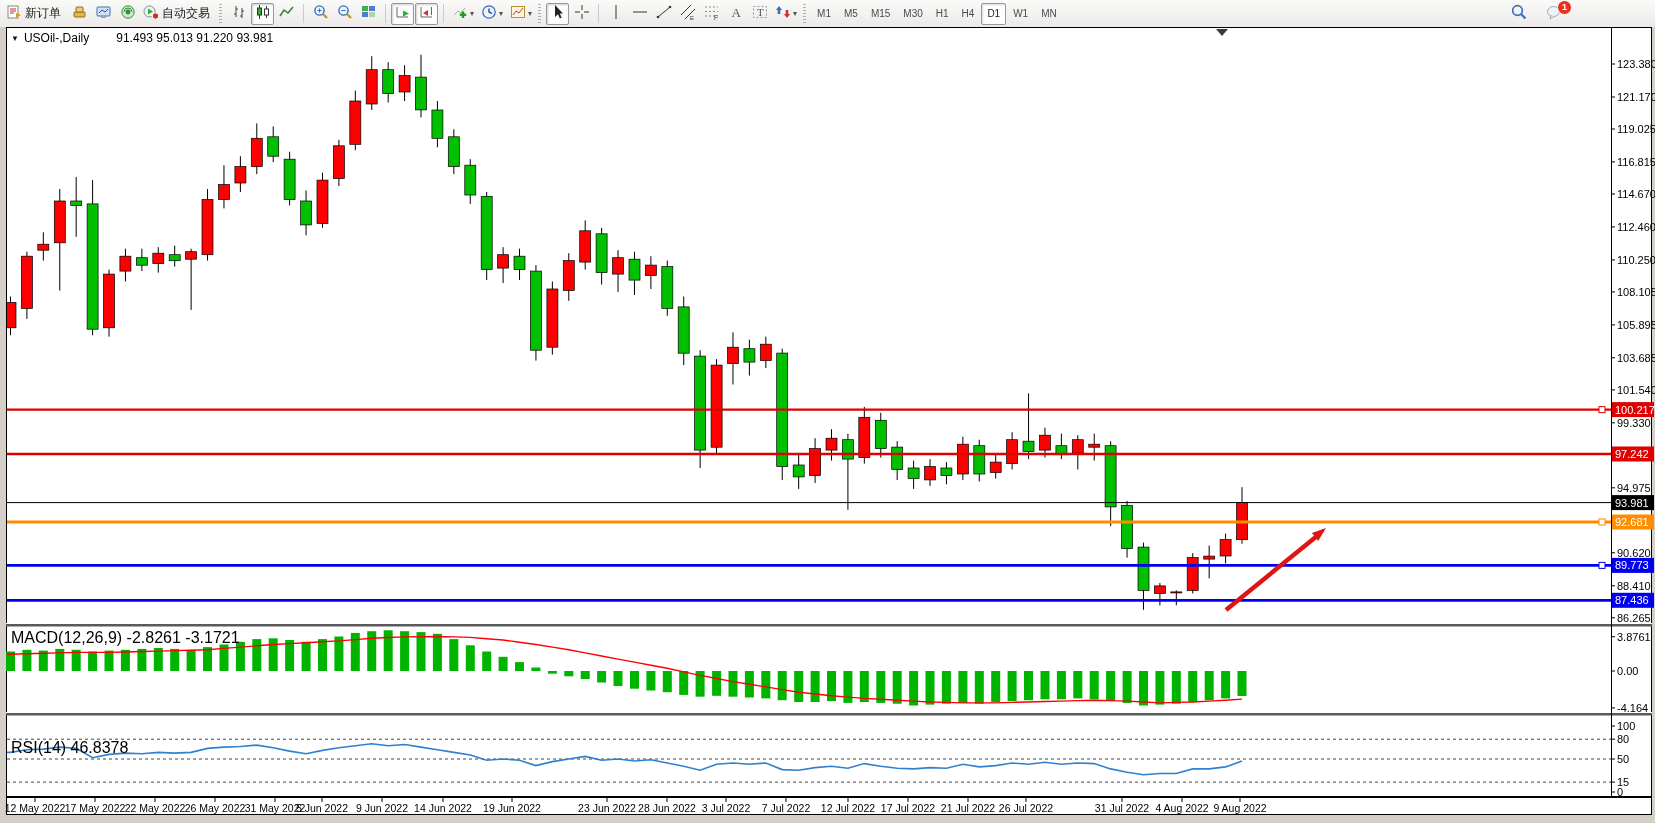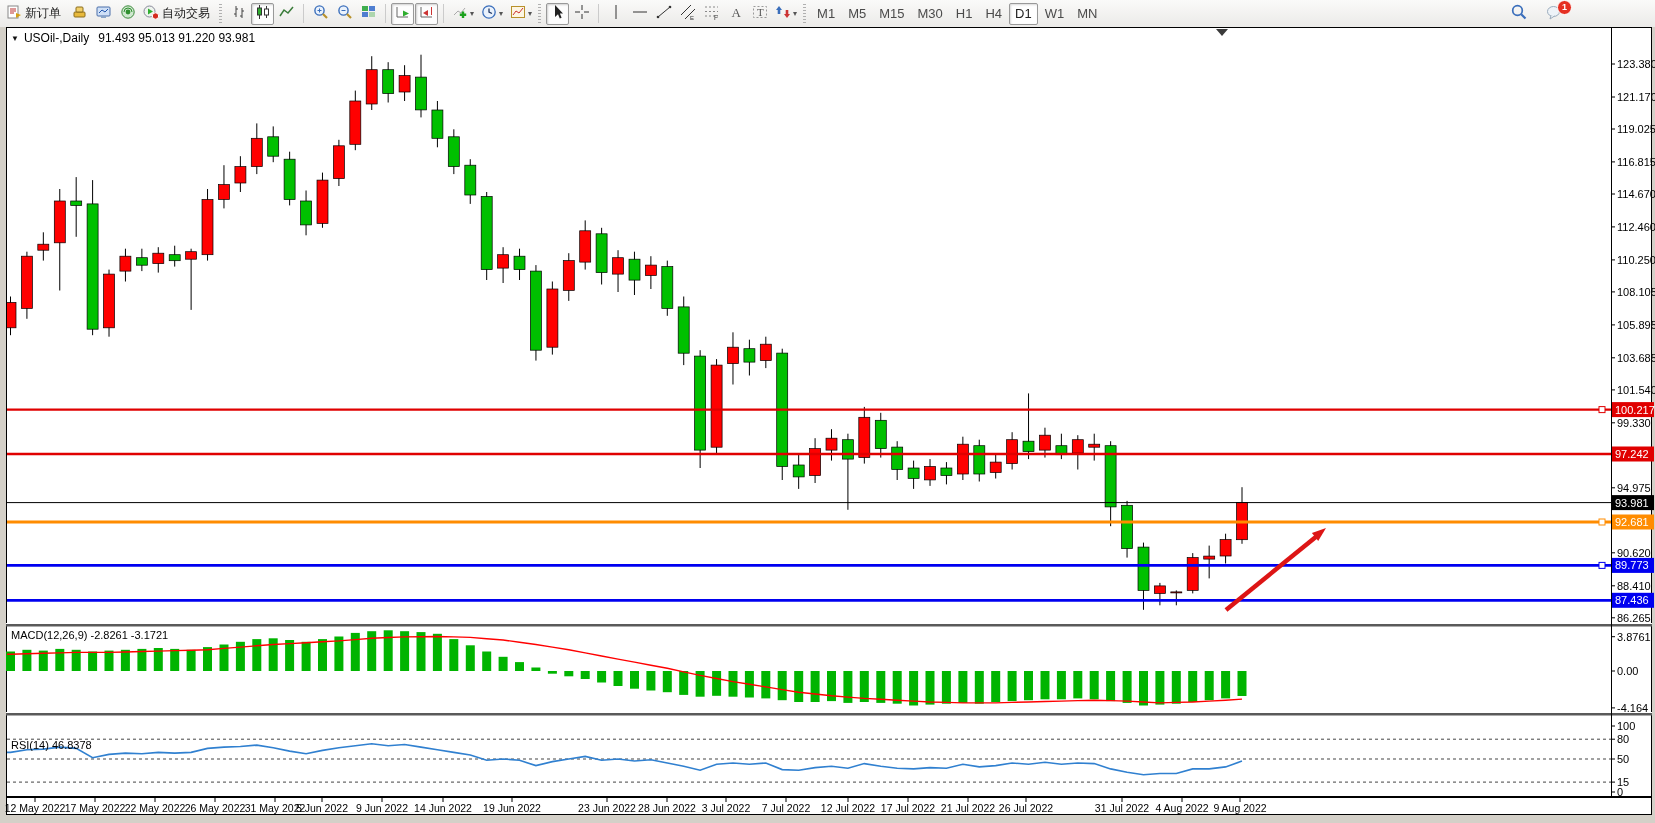--- a/index.html
+++ b/index.html
@@ -3,32 +3,32 @@
 <meta charset="utf-8">
 <style>
   html,body{margin:0;padding:0}
   body{width:1655px;height:823px;position:relative;overflow:hidden;background:#d4d0c8;font-family:"Liberation Sans",sans-serif}
   #toolbar{position:absolute;top:0;left:0;width:1655px;height:27px;background:linear-gradient(#fafaf9,#ebeae8);display:flex;align-items:center;padding:0 3px;box-sizing:border-box;gap:1px}
   .tb-btn{height:22px;min-width:23px;display:flex;align-items:center;justify-content:center;border:1px solid transparent;border-radius:2px;padding:0 2px;box-sizing:border-box;flex:0 0 auto}
   .tb-btn.pressed{border-color:#999;background:#fdfdfd;box-shadow:inset 1px 1px 2px rgba(0,0,0,.18)}
   .tb-btn .lbl{font-size:12px;color:#1a1a1a;margin:0 3px;white-space:nowrap}
   .tb-sep{width:1px;height:19px;background:#cbcbcb;margin:0 4px;flex:0 0 auto}
   .tb-grip{width:3px;height:19px;margin:0 4px 0 2px;background:repeating-linear-gradient(to bottom,#b0b0b0 0 1px,transparent 1px 3px);flex:0 0 auto}
-  .tf{font-size:13px;color:#4b4b4b;padding:0 5px;height:20px;display:flex;align-items:center;border:1px solid transparent;border-radius:2px;flex:0 0 auto}
+  .tf{font-size:10px;color:#4b4b4b;padding:0 5px;height:20px;display:flex;align-items:center;border:1px solid transparent;border-radius:2px;flex:0 0 auto}
   .tf.pressed{border-color:#999;background:#fff;box-shadow:inset 1px 1px 2px rgba(0,0,0,.15);color:#222}
   .caret{font-size:8px;color:#555;margin-left:2px}
   .tb-right{position:absolute;right:90px;top:0;height:27px;display:flex;gap:12px;align-items:center}
   .chatwrap{position:relative}
   .badge{position:absolute;top:-4px;right:-8px;background:#e53022;color:#fff;border-radius:50%;width:13px;height:13px;font-size:9px;font-weight:bold;display:flex;align-items:center;justify-content:center;border:1px solid #fff}
   #chartwrap{position:absolute;top:27px;left:0;width:1655px;height:796px}
   #chart{position:absolute;top:0;left:0}
   #chart text{font-family:"Liberation Sans",sans-serif}
-  .overlay{position:absolute;font-size:11px;color:#000;white-space:nowrap}
+  .overlay{position:absolute;font-size:16px;color:#000;white-space:nowrap}
   .title-line{top:4px;left:11px;font-size:12px}
-  .title-line .ohlc{margin-left:9px}
+  .title-line .ohlc{margin-left:27px}
   .tri{font-size:8px;vertical-align:1px;margin-right:5px;color:#111}
 </style>
 </head>
 <body>
 
 <div id="toolbar">
     <div class="tb-btn">
       <span><svg width="16" height="16" viewBox="0 0 16 16">
           <rect x="2" y="2" width="10" height="12" fill="#fff" stroke="#888"></rect>
           <path d="M4 5h6M4 7h6M4 9h4" stroke="#b33" stroke-width="1"></path>

